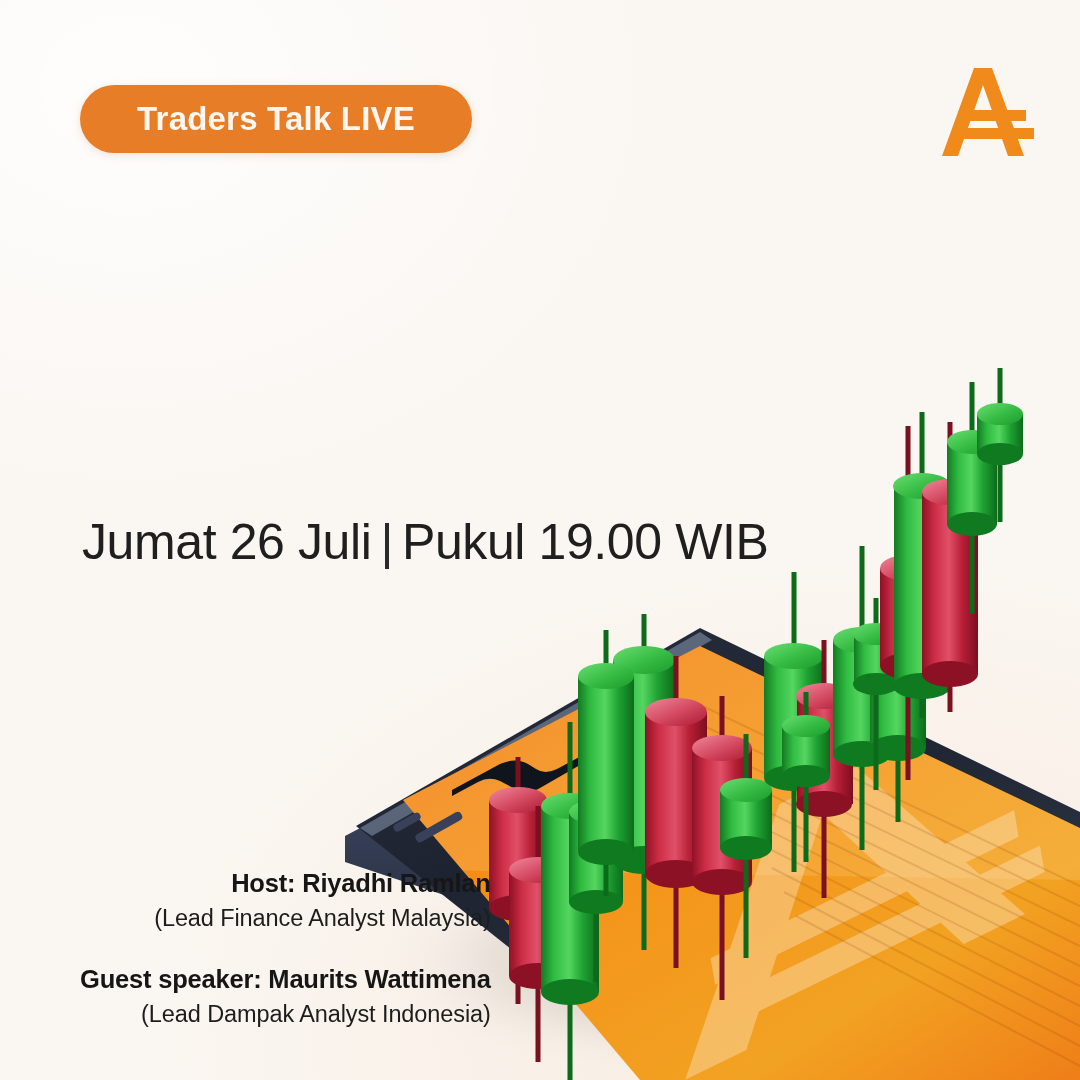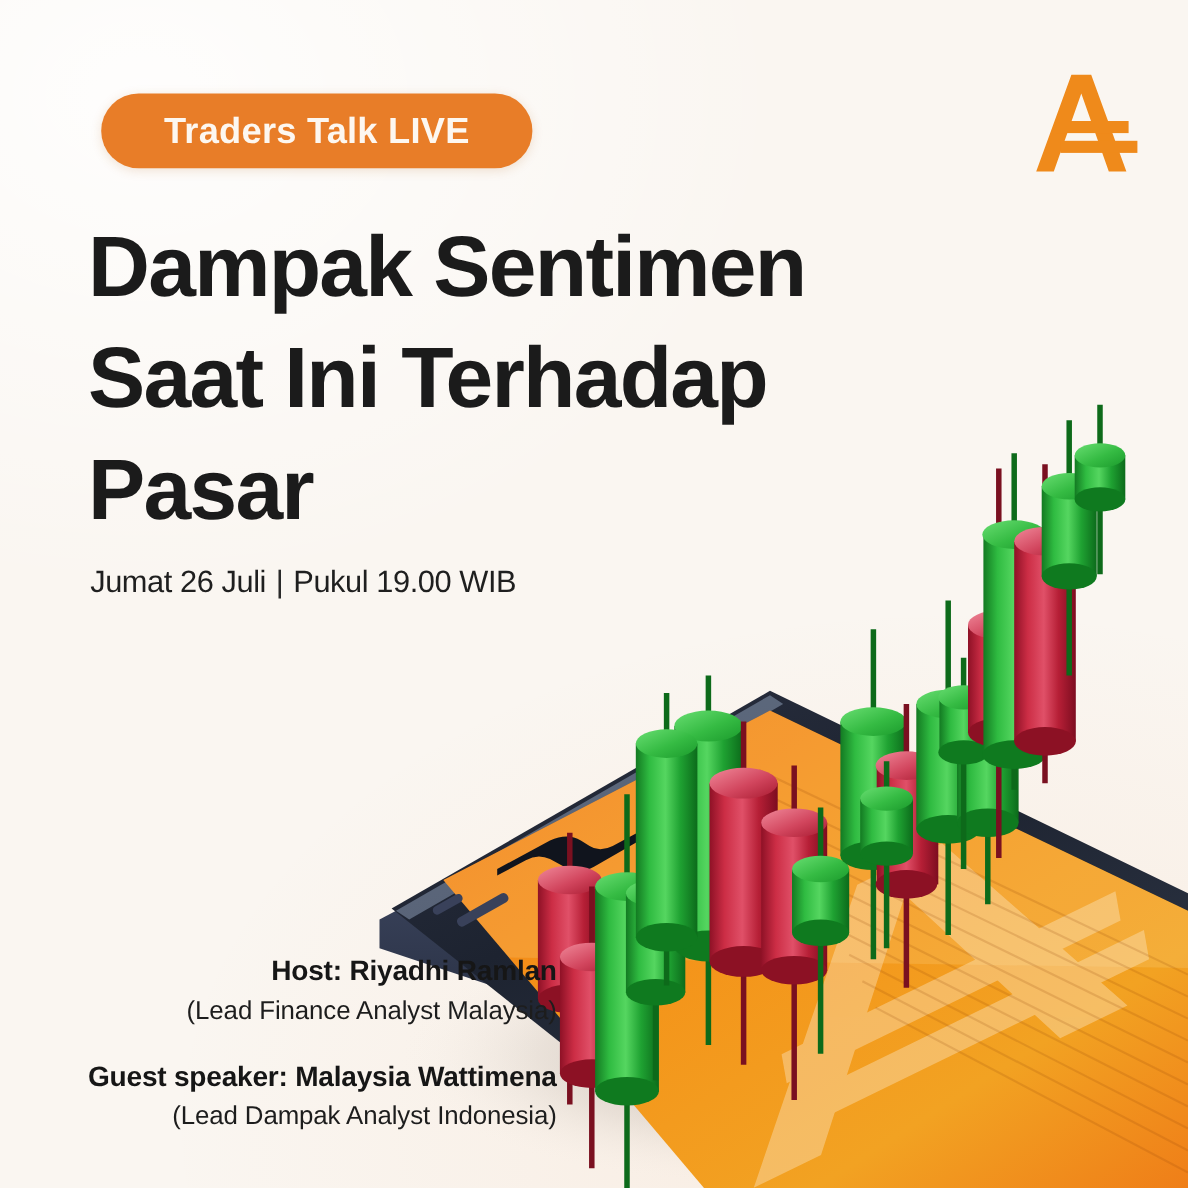--- a/index.html
+++ b/index.html
@@ -23,21 +23,21 @@
     inset: 0;
     background:
       radial-gradient(120% 80% at 80% 95%, rgba(232,140,70,0.10) 0%, rgba(250,246,241,0) 55%),
       radial-gradient(90% 70% at 12% 8%, rgba(255,255,255,0.85) 0%, rgba(250,246,241,0) 60%);
     pointer-events: none;
   }
 
   
   .badge {
     position: absolute;
-    left: 92px;
+    left: 80px;
     top: 85px;
     width: 392px;
     height: 68px;
     border-radius: 34px;
     background: #e87d28;
     display: flex;
     align-items: center;
     justify-content: center;
     box-shadow: 0 2px 10px rgba(180,100,30,0.18);
     text-align: center;
@@ -72,21 +72,21 @@
     letter-spacing: -1.6px;
   }
   .headline .hl-line { display: block; white-space: nowrap; }
 
   
   .dateline {
     position: absolute;
     left: 82px;
     top: 513px;
     color: #1f1f1f;
-    font-size: 28px;
+    font-size: 50px;
     font-weight: 400;
     letter-spacing: -0.4px;
     white-space: nowrap;
   }
   .dateline .sep {
     display: inline-block;
     padding: 0 9px;
     color: #2a2a2a;
     font-weight: 300;
   }
@@ -385,34 +385,29 @@
   <div class="logo">
     <svg viewBox="0 0 108 108" xmlns="http://www.w3.org/2000/svg" aria-label="A logo">
       <g fill="#ef8a1b">
         <path d="M12,98 L44,10 L62,10 L94,98 L78,98 L53,27 L28,98 Z"></path>
         <rect x="30" y="52" width="66" height="11"></rect>
         <rect x="34" y="70" width="70" height="11"></rect>
       </g>
     </svg>
   </div>
 
-  <div class="headline">
-    <span class="hl-line">Dampak Sentimen</span>
-    <span class="hl-line">Saat Ini Terhadap</span>
-    <span class="hl-line">Pasar</span>
-  </div>
 
   <div class="dateline">
     <span>Jumat 26 Juli</span><span class="sep">|</span><span>Pukul 19.00 WIB</span>
   </div>
 
   <div class="credits">
     <div class="credit-block">
       <div class="credit-name">Host: Riyadhi Ramlan</div>
       <div class="credit-role">(Lead Finance Analyst Malaysia)</div>
     </div>
     <div class="credit-block">
-      <div class="credit-name">Guest speaker: Malaysia Wattimena</div>
+      <div class="credit-name">Guest speaker: Maurits Wattimena</div>
       <div class="credit-role">(Lead Dampak Analyst Indonesia)</div>
     </div>
   </div>
 
 </div>
 
 </body></html>

